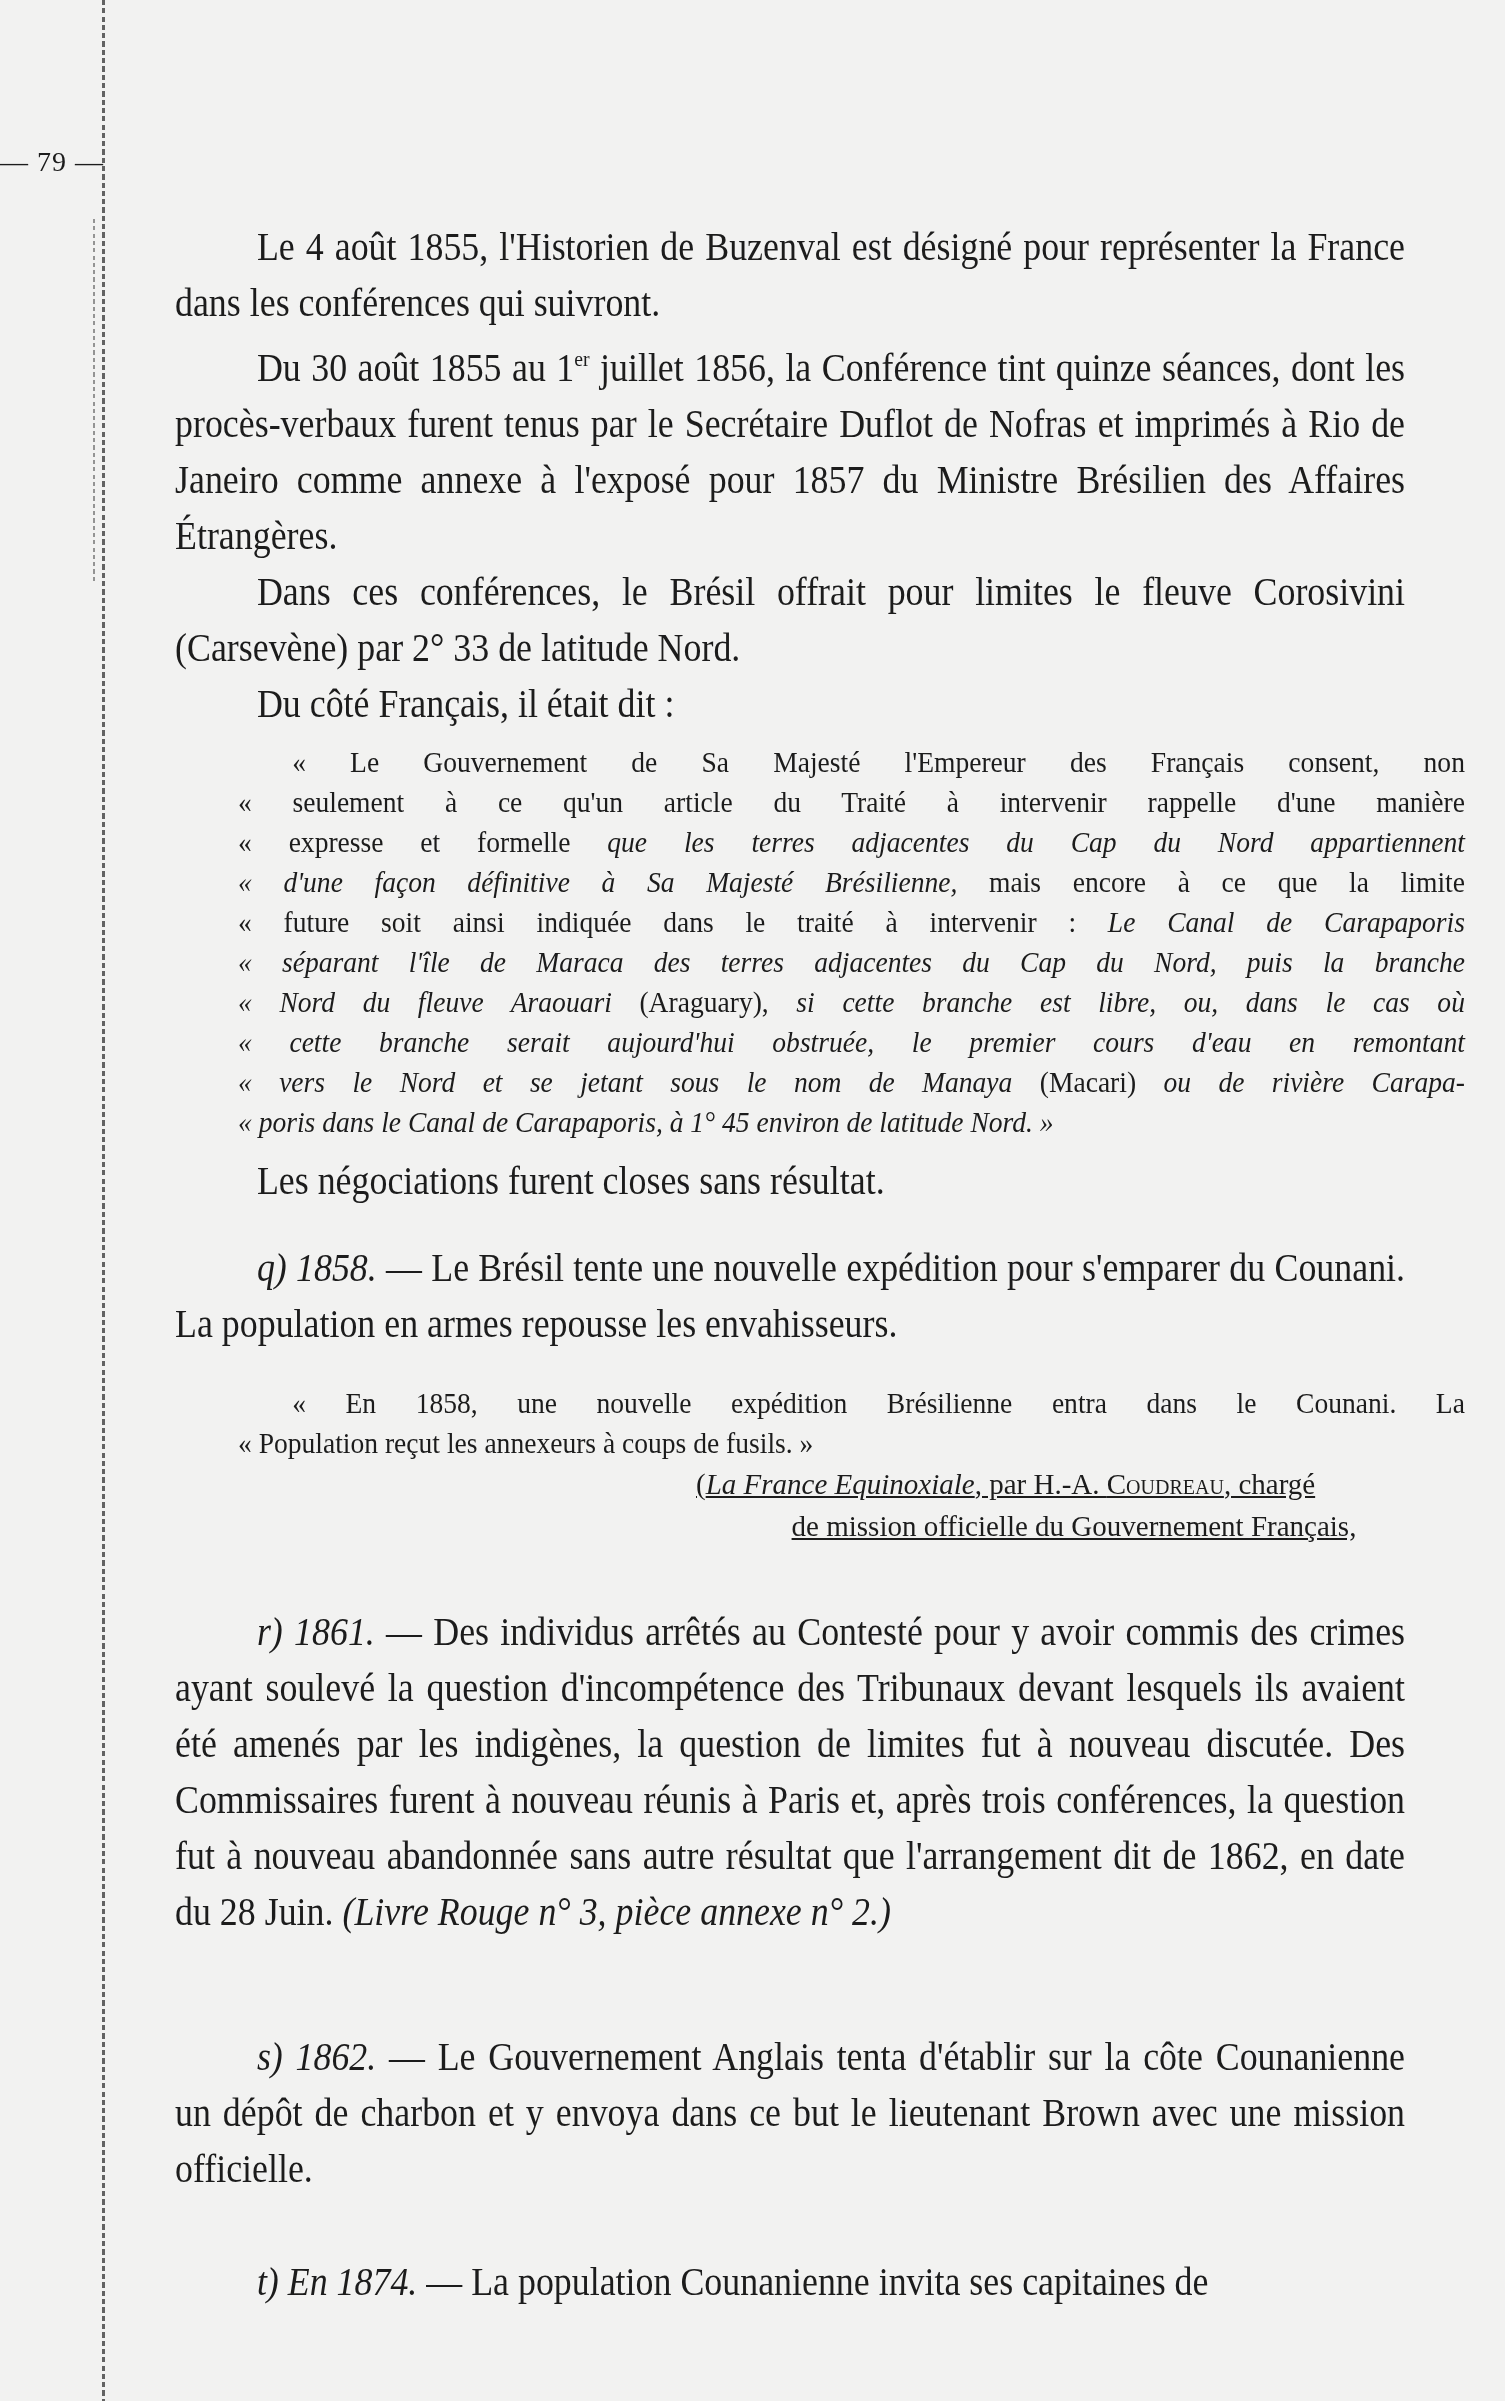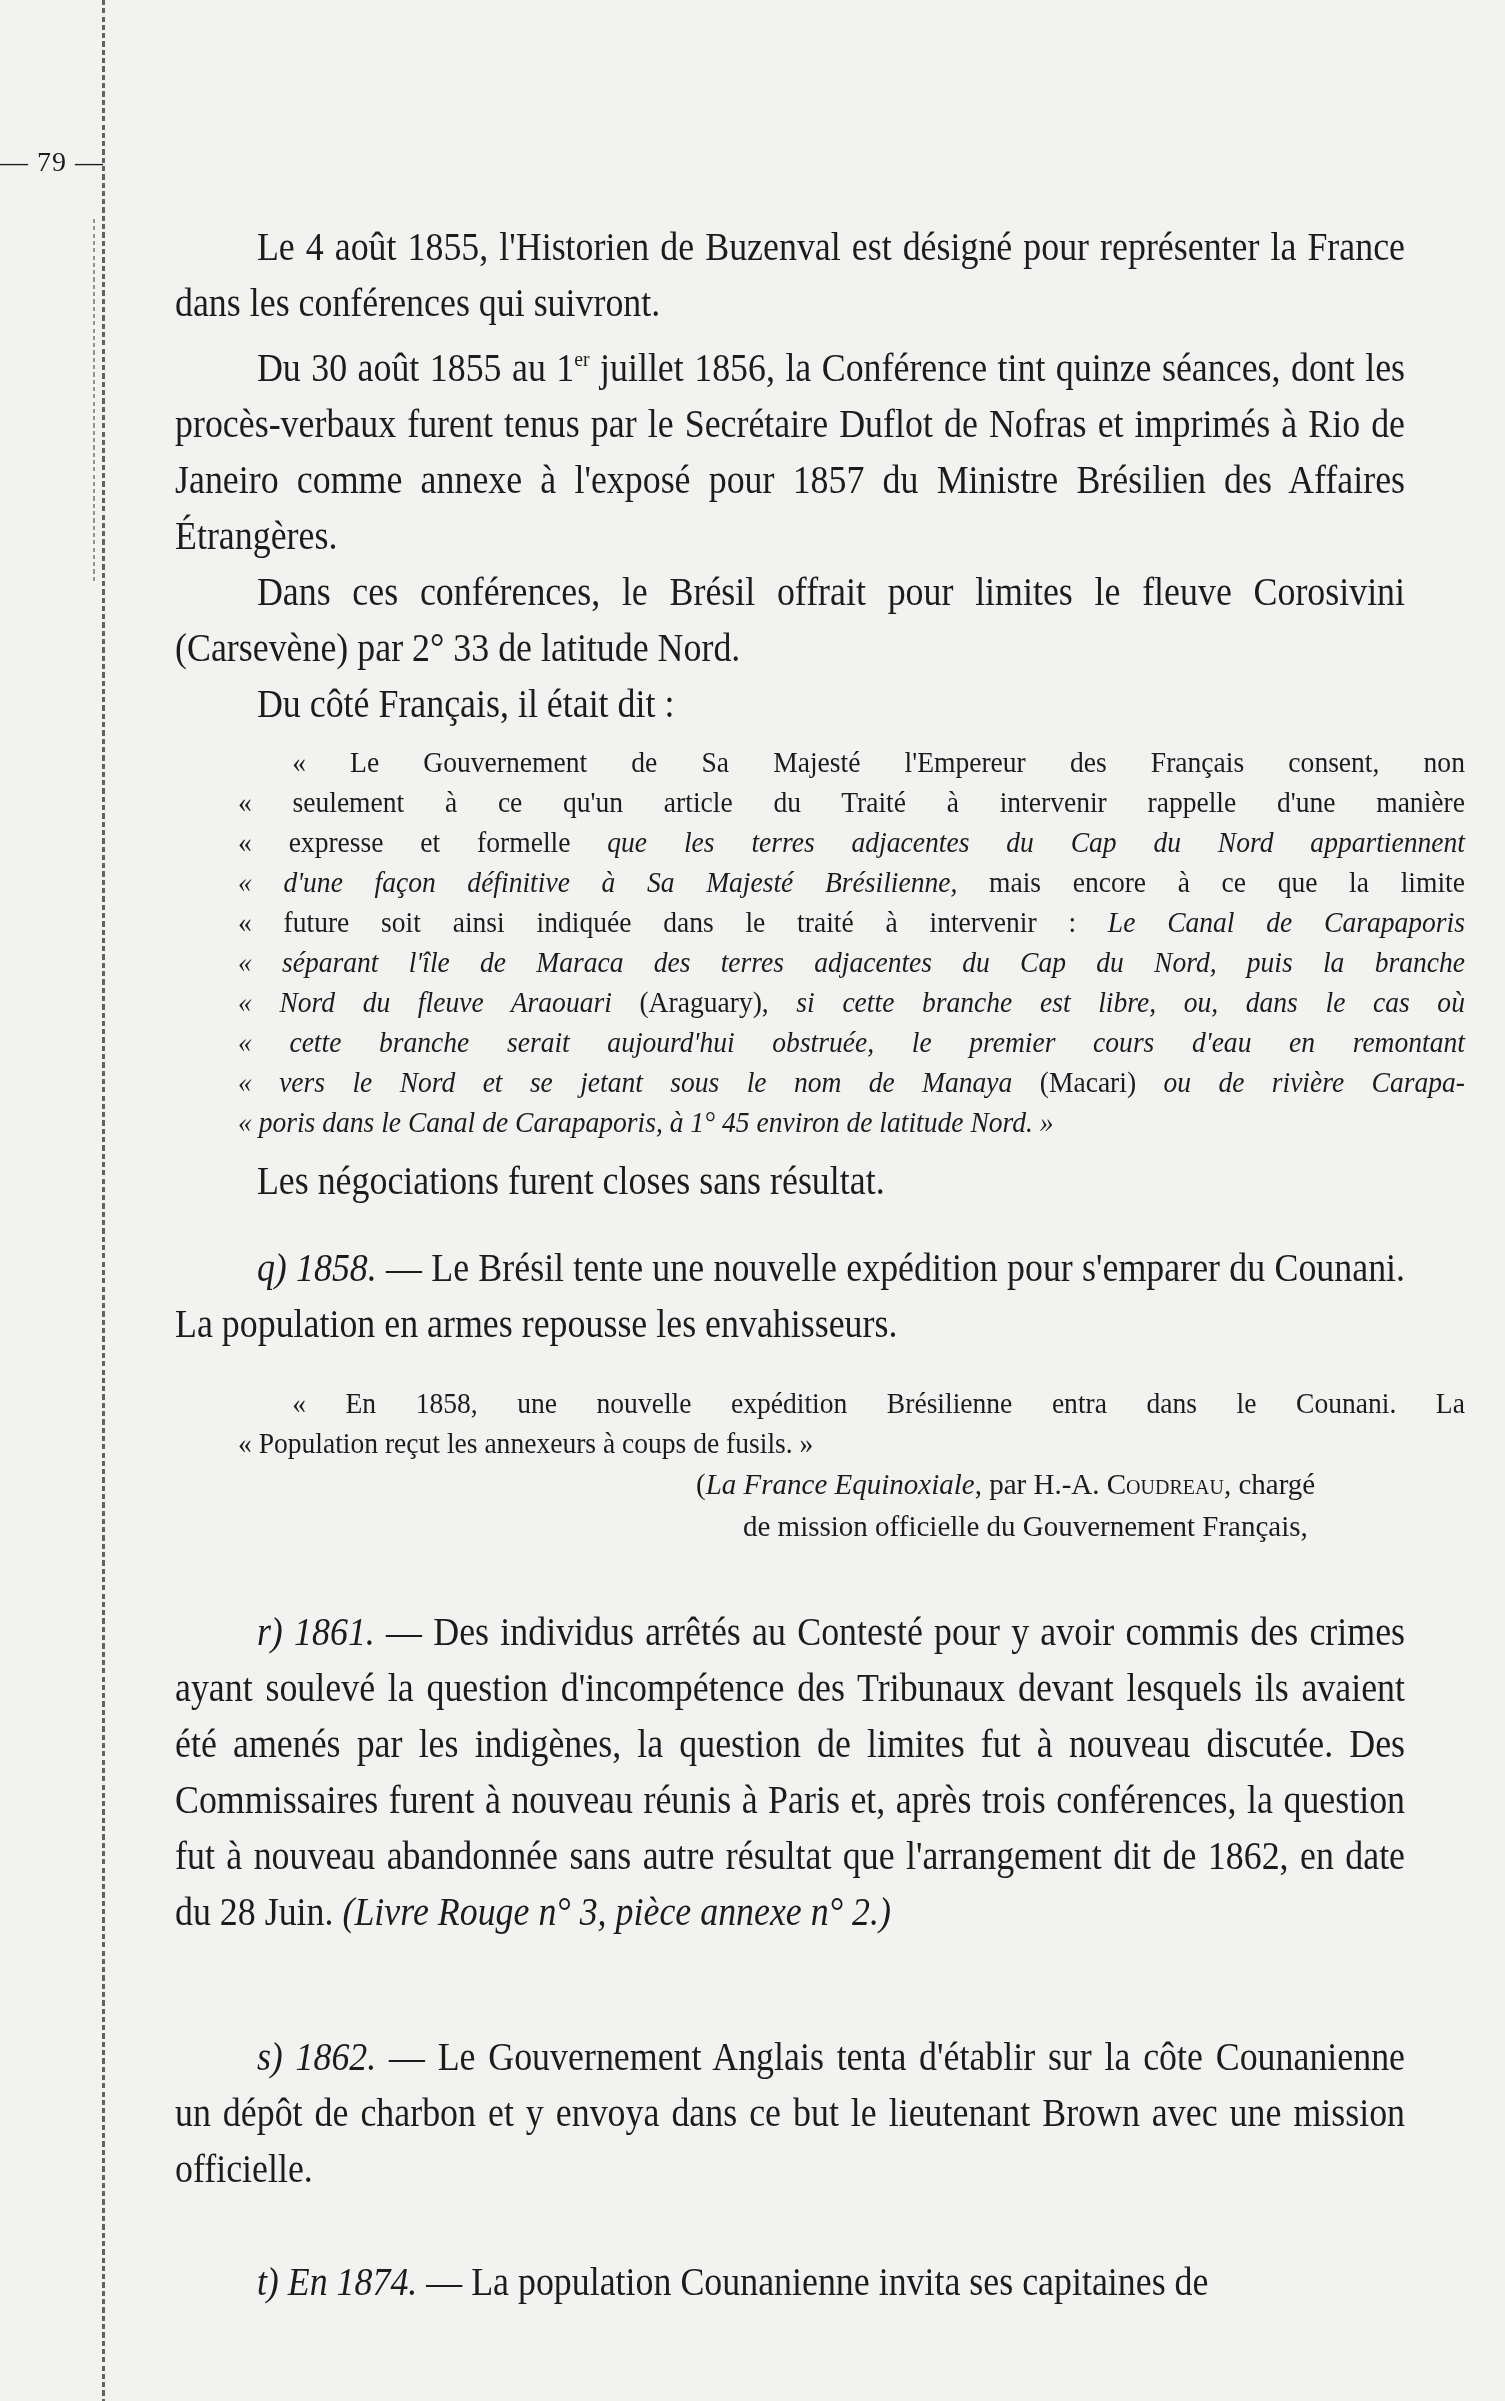--- a/index.html
+++ b/index.html
@@ -37,23 +37,23 @@
   .quote {
     margin: 0 0 0 63px; font-size: 29px; line-height: 40px;
     text-align: justify;
     transform: scaleX(0.95); transform-origin: left top; width: 105%;
   }
   .quote .ql { display: block; text-align: justify; text-align-last: justify; }
   .quote .ql.last { text-align-last: left; }
   .quote .ql.first { text-indent: 57px; }
   i { font-style: italic; }
   .citation {
-    margin-left: 521px; font-size: 29px; line-height: 42px;
+    margin-left: 521px; font-size: 29px; line-height: 42px; text-decoration: underline;
   }
-  .citation .cl2 { display: block; padding-left: 47px; }
+  .citation .cl2 { display: block; padding-left: 47px; text-align: center; }
   .sc { font-variant: small-caps; }
   sup { font-size: 0.55em; vertical-align: 0.7em; }
   .gap-s { height: 10.4px; }
   .gap-m { height: 31px; }
   .gap-l { height: 57px; }
   .gap-xl { height: 89px; }
 </style>
 </head>
 <body>
 

